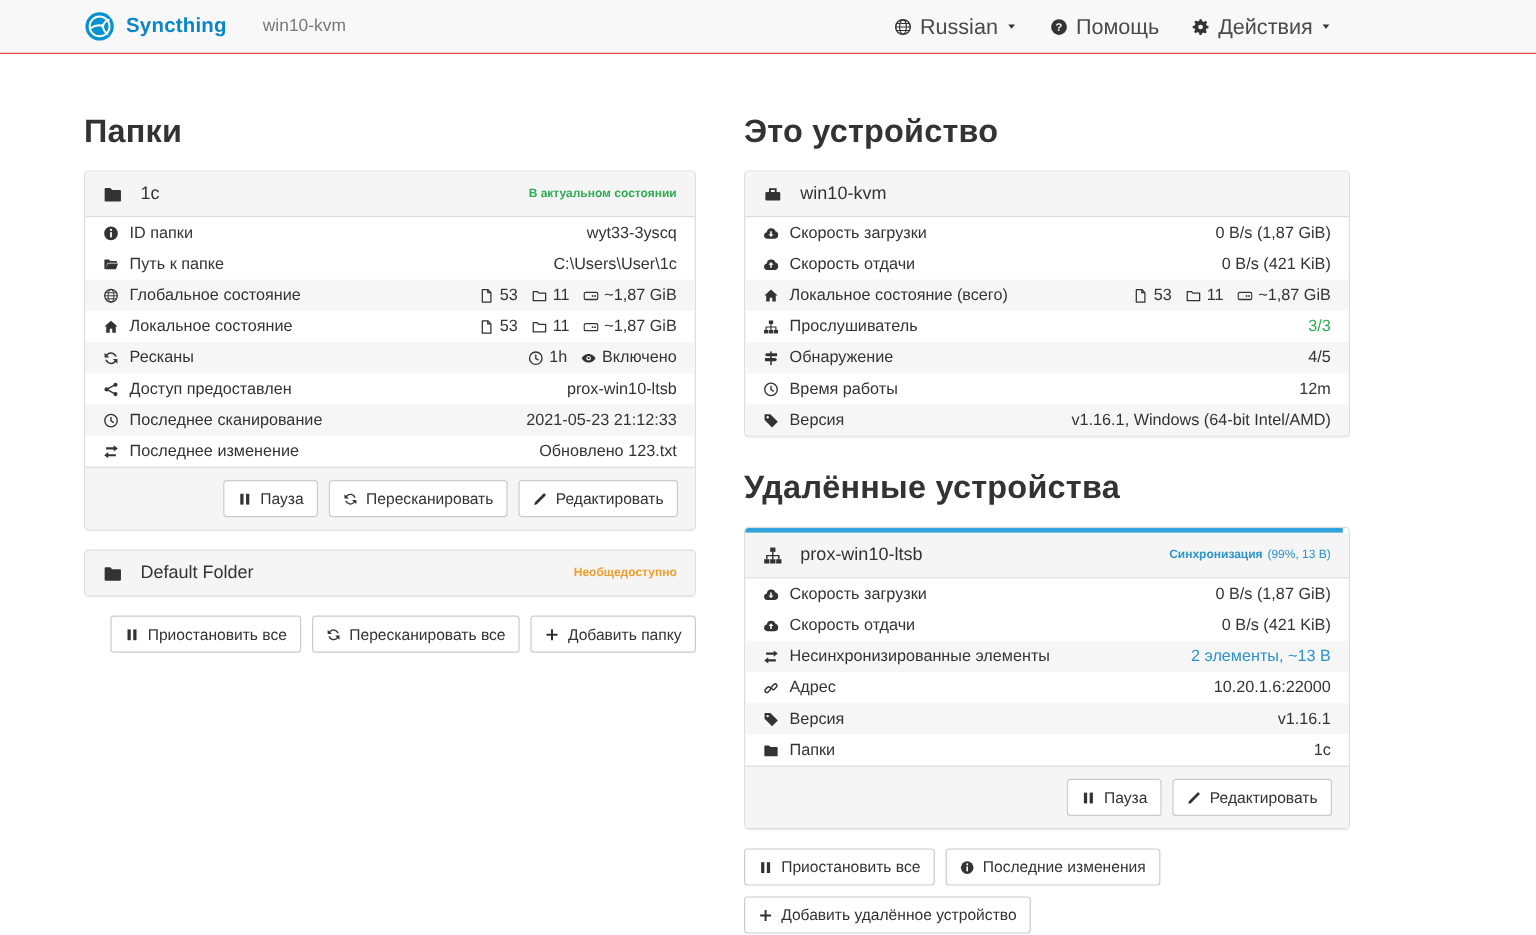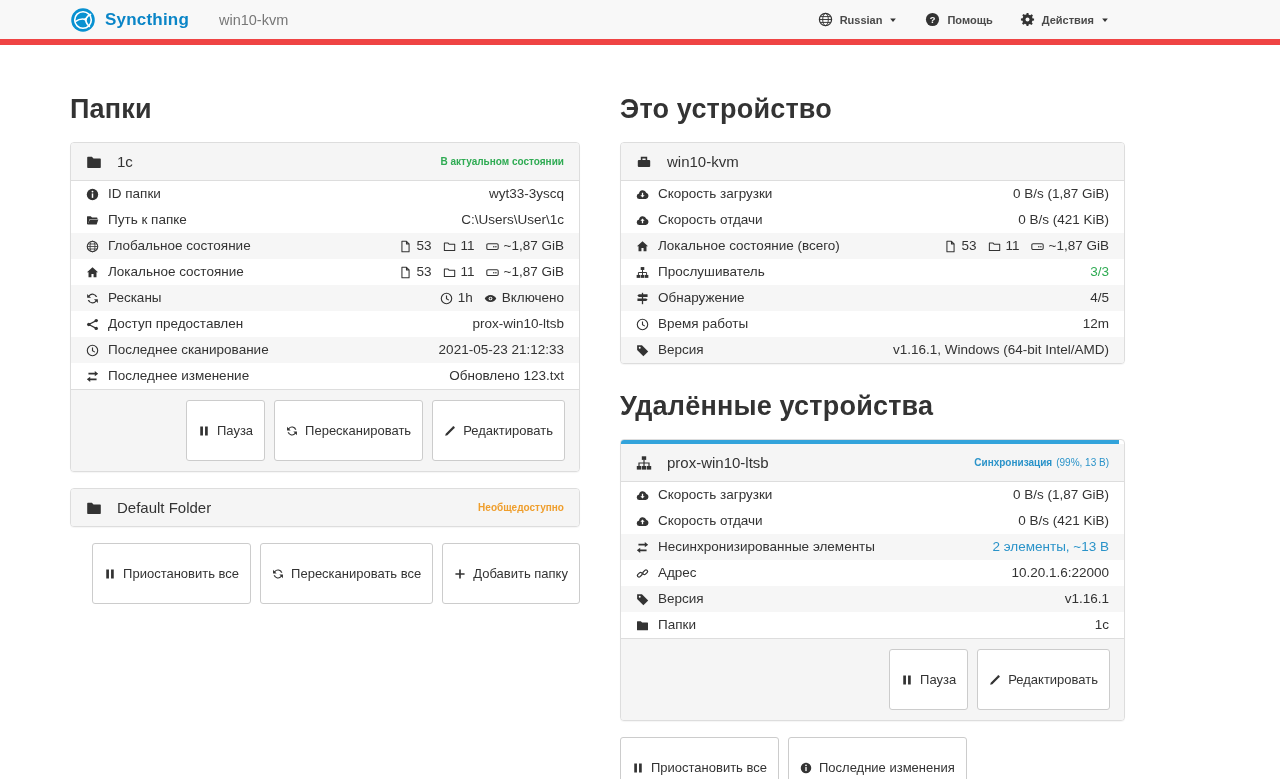--- a/index.html
+++ b/index.html
@@ -10,32 +10,32 @@
     font-size: 14px;
     color: #333;
     width: 1280px;
     height: 779px;
     overflow: hidden;
   }
   
   .navbar {
     height: 45px;
     background: #f8f8f8;
-    border-bottom: 6px solid #ef4444;
+    border-bottom: 1px solid #ef4444;
     display: flex;
     align-items: center;
     justify-content: space-between;
     padding: 0 170px 0 70px;
   }
   .nav-left { display:flex; align-items:center; }
   .logo { width:26px; height:26px; margin-right:9px; }
   .brand { color: var(--brand-blue,#0a85c7); font-weight:bold; font-size:17px; letter-spacing:.2px; }
   .hostname { color:#777; margin-left:30px; font-size:14.5px; }
   .nav-right { display:flex; align-items:center; gap:27px; }
-  .nav-item { display:flex; align-items:center; gap:7px; color:#4a4a4a; font-size:11px; cursor:pointer;font-weight:bold; }
+  .nav-item { display:flex; align-items:center; gap:7px; color:#4a4a4a; font-size:18px; cursor:pointer; }
   .nav-item .icn { width:15px; height:15px; }
   .nav-item .caret { width:10px; height:10px; margin-left:-1px; }
 
   
   .container { width:1055px; margin:0 0 0 70px; display:flex; gap:40px; }
   .col  { width:515px; }
   .col.right { width:510px; }
   h2 { font-size:27px; font-weight:600; color:#333; margin:27px 0 17px; letter-spacing:.2px; }
   h2.first { margin-top:49px; }
 
@@ -86,21 +86,21 @@
     gap:9px;
   }
   
   .btn {
     font-family:inherit;
     background:#fff;
     border:1px solid #ccc;
     border-radius:3px;
     color:#333;
     font-size:13px;
-    padding:22px 11px;
+    padding:7px 11px;
     display:inline-flex;
     align-items:center;
     gap:7px;
     cursor:pointer;
     white-space:nowrap;
   }
   .btn .icn { width:12px; height:12px; }
   .actions { display:flex; justify-content:flex-end; gap:9px; margin-top:16px; }
   .actions.left { justify-content:flex-start; flex-wrap:wrap; row-gap:9px; }
 

